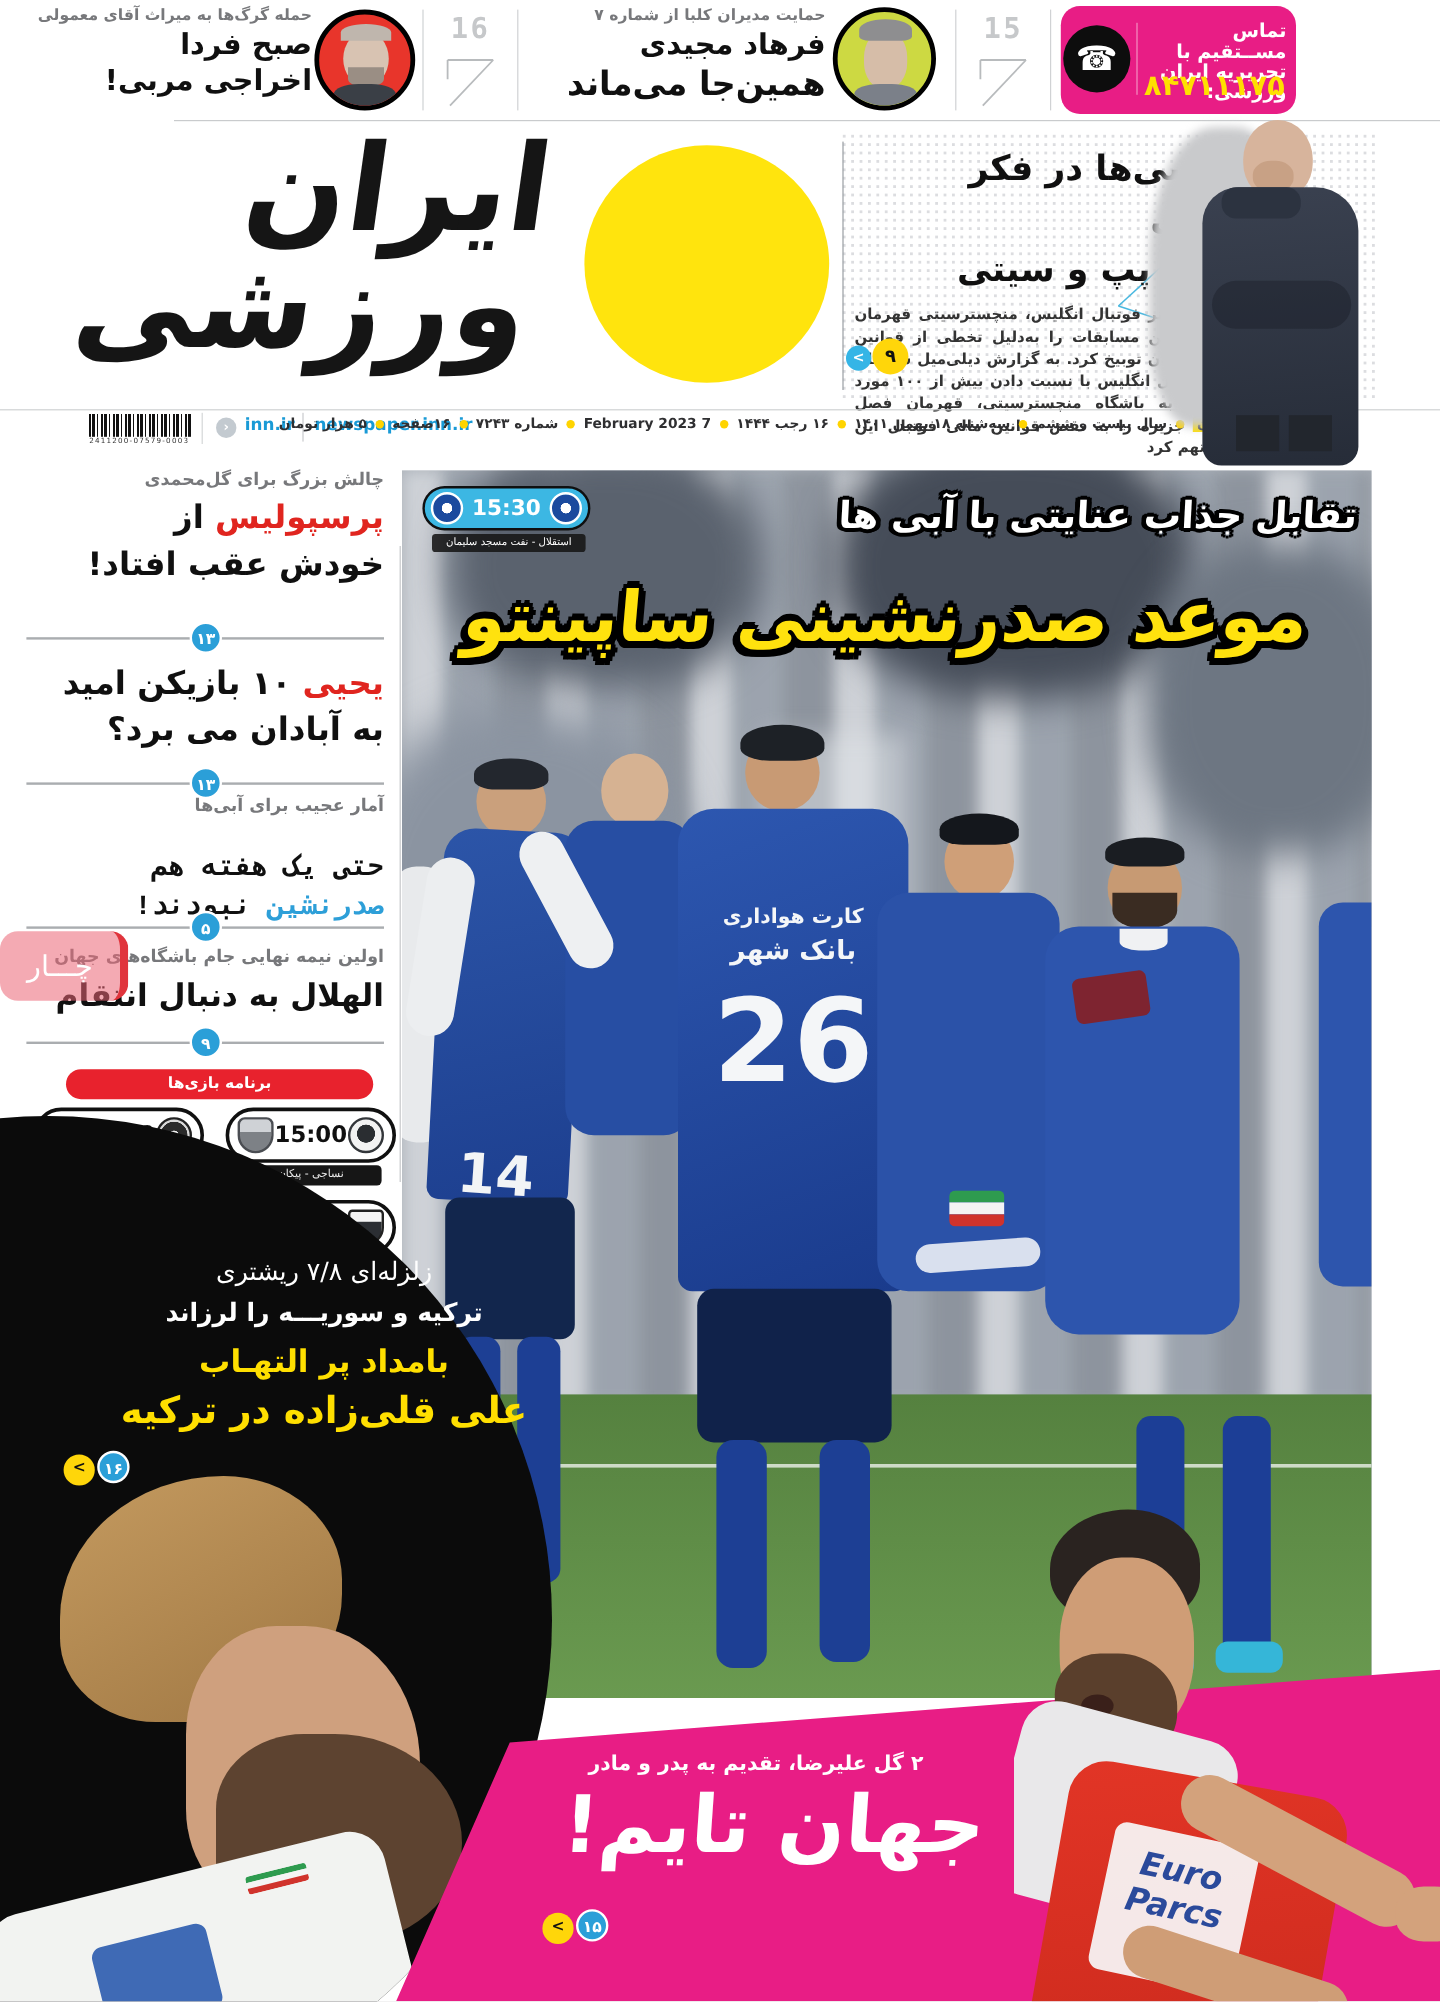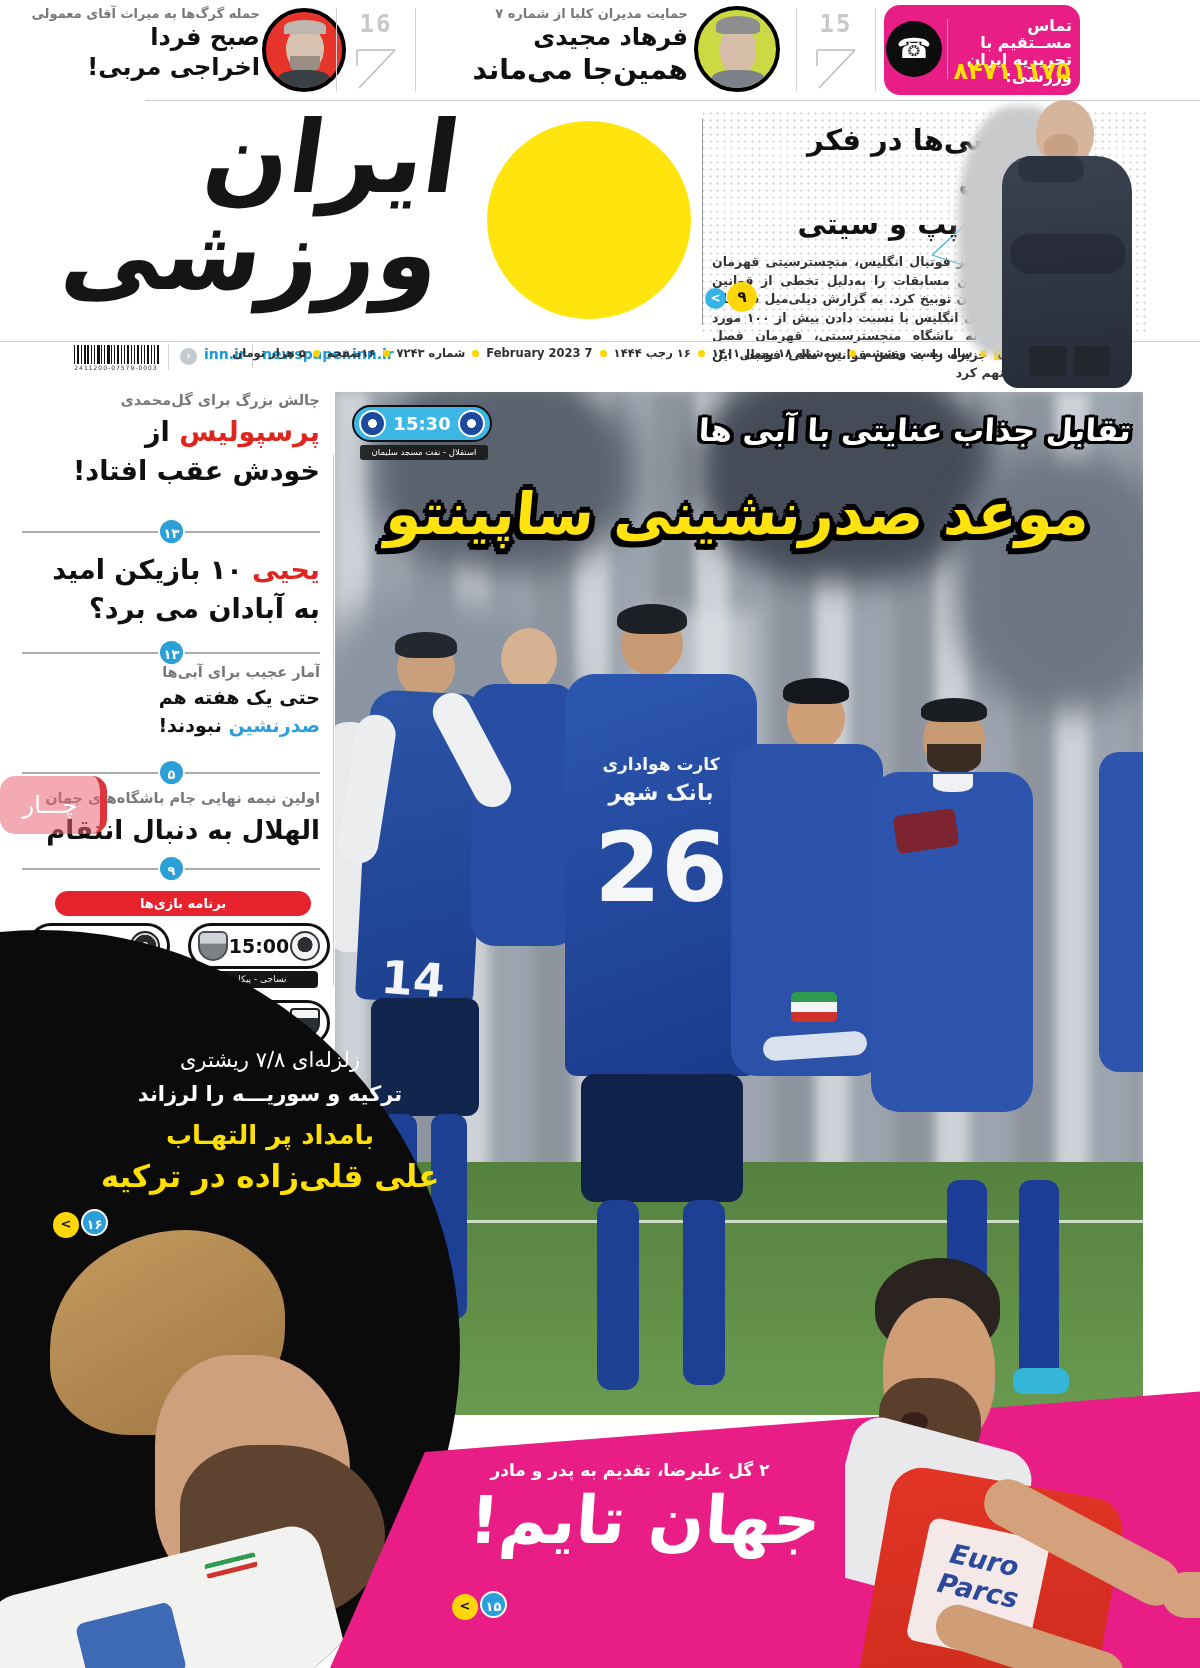--- a/index.html
+++ b/index.html
@@ -47,21 +47,21 @@
     <div class="kicker" style="font-size:13px;">حمله گرگ‌ها به میراث آقای معمولی</div>
     <div class="hl" style="font-size:24px;line-height:1.35;">صبح فردا</div>
     <div class="hl" style="font-size:24px;line-height:1.2;">اخراجی مربی!</div>
   </div>
   <div class="abs circ" style="left:262px;top:8px;width:84px;height:84px;background:#e8352b;border:4px solid #000;box-sizing:border-box;overflow:hidden;">
     <div class="abs circ" style="left:20px;top:14px;width:38px;height:46px;background:#d8c3b2;"></div>
     <div class="abs" style="left:18px;top:8px;width:42px;height:14px;background:#bfb6ad;border-radius:50% 50% 0 0;"></div>
     <div class="abs" style="left:24px;top:44px;width:30px;height:16px;background:#9a8e84;border-radius:0 0 40% 40%;"></div>
     <div class="abs" style="left:12px;top:58px;width:52px;height:22px;background:#3a3f46;border-radius:40% 40% 0 0;"></div>
   </div>
-  <div class="abs" style="left:336px;top:8px;width:78px;height:84px;border-left:1px solid #d0d2d4;border-right:1px solid #d0d2d4;">
+  <div class="abs" style="left:352px;top:8px;width:78px;height:84px;border-left:1px solid #d0d2d4;border-right:1px solid #d0d2d4;">
     <div class="tc marker" style="margin-top:2px;">16</div>
     <svg class="abs" style="left:18px;top:38px;" width="42" height="44">
       <line x1="2" y1="4" x2="40" y2="4" stroke="#b8bbbd" stroke-width="1.5"></line>
       <line x1="40" y1="4" x2="4" y2="42" stroke="#b8bbbd" stroke-width="1.5"></line>
       <line x1="2" y1="4" x2="2" y2="20" stroke="#b8bbbd" stroke-width="1.5"></line>
     </svg>
   </div>
   <div class="abs rtl tr" style="left:438px;top:6px;width:250px;">
     <div class="kicker" style="font-size:13px;">حمایت مدیران کلبا از شماره ۷</div>
     <div class="hl" style="font-size:24px;line-height:1.35;">فرهاد مجیدی</div>
@@ -150,21 +150,21 @@
   <div class="pgc" style="left:158px;top:518px;">۱۳</div>
 
   <div class="abs rtl tr" style="left:22px;top:550px;width:298px;font-size:27px;font-weight:bold;line-height:1.45;">
     <span class="red">یحیی</span><span class="hl"> ۱۰ بازیکن امید</span><br>
     <span class="hl">به آبادان می برد؟</span>
   </div>
   <div class="abs rule" style="left:22px;top:652px;width:298px;"></div>
   <div class="pgc" style="left:158px;top:639px;">۱۳</div>
 
   <div class="abs rtl tr kicker" style="left:22px;top:664px;width:298px;font-size:14.5px;">آمار عجیب برای آبی‌ها</div>
-  <div class="abs rtl tr" style="left:22px;top:684px;width:298px;font-size:19px;font-weight:bold;line-height:1.45;">
+  <div class="abs rtl tr" style="left:22px;top:707px;width:298px;font-size:23px;font-weight:bold;line-height:1.45;font-family:Liberation Mono, monospace;">
     <span class="hl">حتی یک هفته هم</span><br>
     <span class="blue">صدرنشین</span><span class="hl"> نبودند!</span>
   </div>
   <div class="abs rule" style="left:22px;top:772px;width:298px;"></div>
   <div class="pgc" style="left:158px;top:759px;">۵</div>
 
   <div class="abs" style="left:0;top:776px;width:100px;height:58px;background:rgba(235,100,116,.55);border-right:7px solid #e0343c;color:#fff;font-size:24px;font-weight:normal;line-height:58px;text-align:center;z-index:2;border-radius:15px;">چـــار</div>
 
   <div class="abs rtl tr kicker" style="left:22px;top:790px;width:298px;font-size:14.5px;">اولین نیمه نهایی جام باشگاه‌های جهان</div>
   <div class="abs rtl tr hl" style="left:22px;top:812px;width:298px;font-size:26px;font-weight:bold;line-height:1.45;">الهلال به دنبال انتقام</div>

